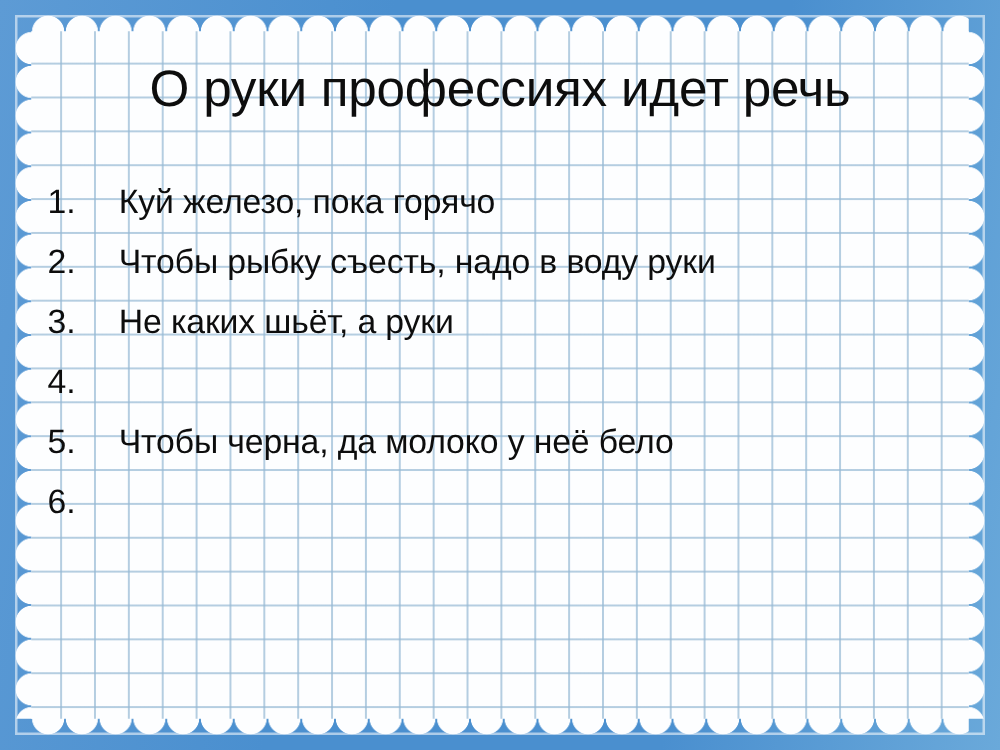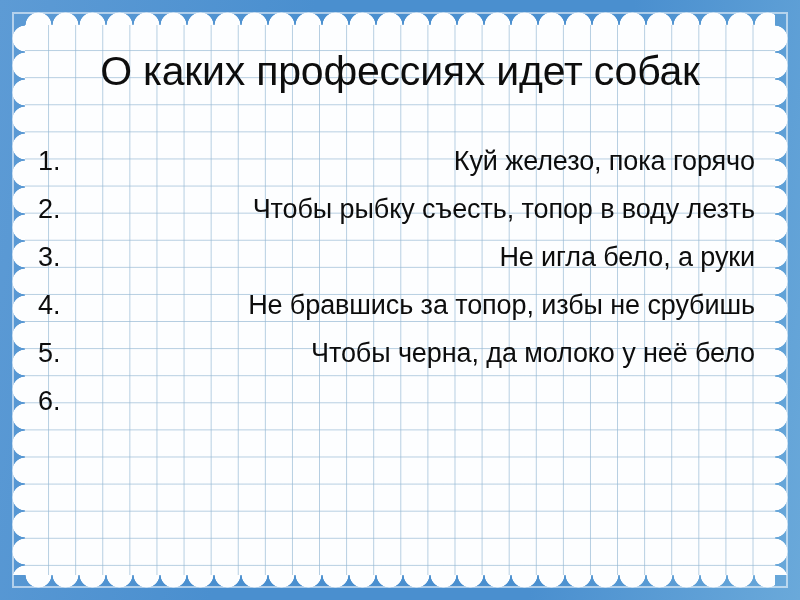--- a/index.html
+++ b/index.html
@@ -129,63 +129,61 @@
     left: 13px;
     top: 0;
     width: 44px;
     font-size: 27px;
     line-height: 48px;
     color: #0d0d0d;
   }
   .item .txt {
     display: block;
     max-width: 660px;
-    text-align: right;
   }
 </style>
 </head>
 <body>
 
 <div id="slide">
 
   <div id="frame-line"></div>
 
   <div id="paper-wrap">
 
     <div class="scallop top"></div>
     <div class="scallop bottom"></div>
     <div class="scallop left"></div>
     <div class="scallop right"></div>
 
     <div id="paper"></div>
 
     <div id="content">
 
-      <div id="title">О каких профессиях идет собак</div>
+      <div id="title">О руки профессиях идет речь</div>
 
       <div id="list">
 
         <div class="item">
           <span class="num">1.</span>
           <span class="txt">Куй железо, пока горячо</span>
         </div>
 
         <div class="item">
           <span class="num">2.</span>
-          <span class="txt">Чтобы рыбку съесть, топор в воду лезть</span>
+          <span class="txt">Чтобы рыбку съесть, надо в воду руки</span>
         </div>
 
         <div class="item">
           <span class="num">3.</span>
-          <span class="txt">Не игла бело, а руки</span>
+          <span class="txt">Не каких шьёт, а руки</span>
         </div>
 
         <div class="item">
           <span class="num">4.</span>
-          <span class="txt">Не бравшись за топор, избы не срубишь</span>
         </div>
 
         <div class="item">
           <span class="num">5.</span>
           <span class="txt">Чтобы черна, да молоко у неё бело</span>
         </div>
 
         <div class="item">
           <span class="num">6.</span>
         </div>

